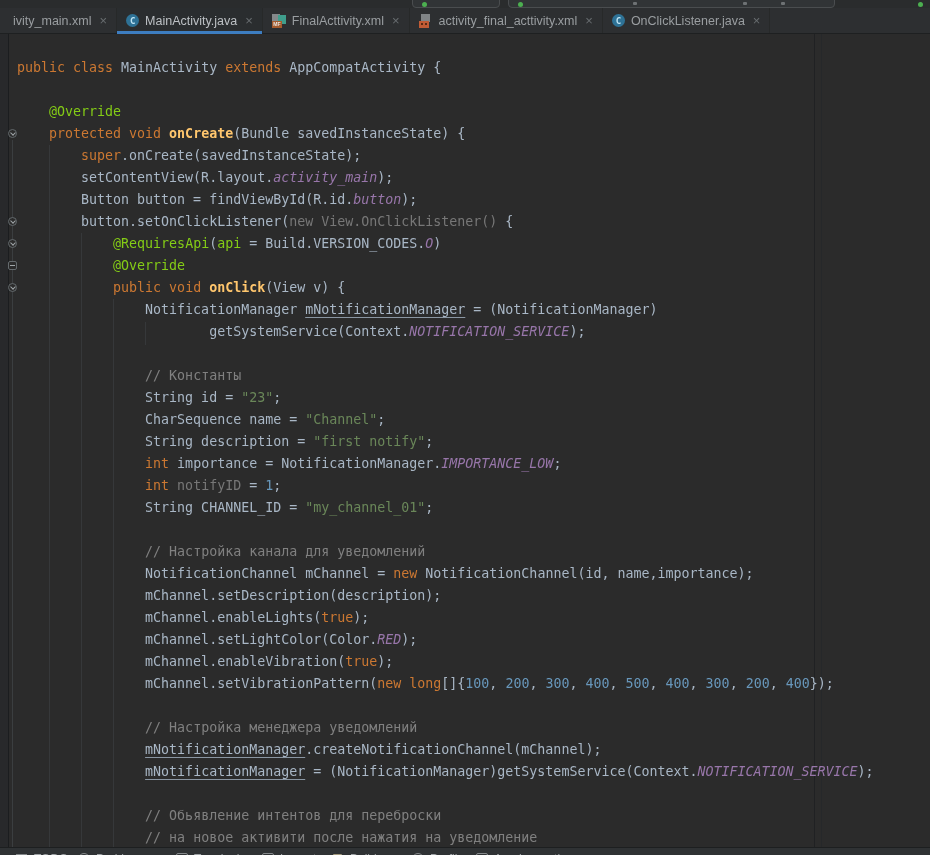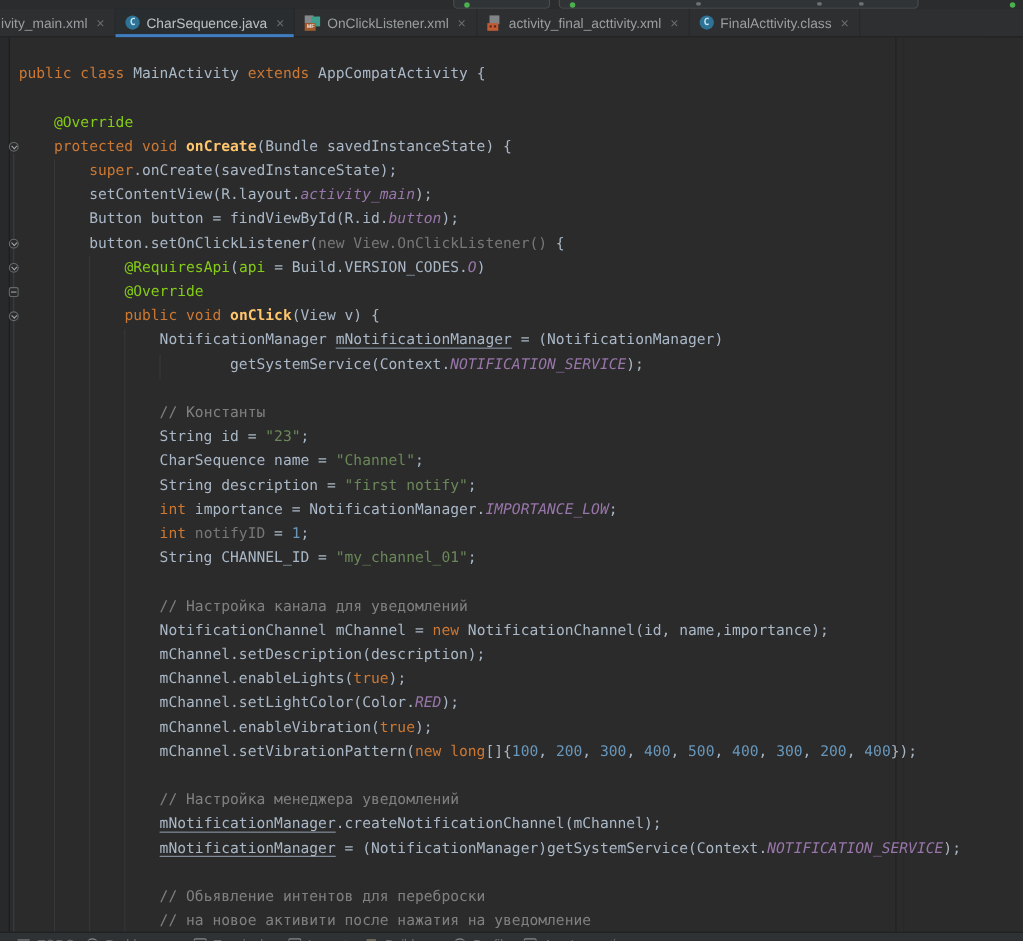--- a/index.html
+++ b/index.html
@@ -17,21 +17,21 @@
   .tab-bar{
     position:absolute;left:0;top:8px;width:930px;height:26px;
     background:#2D2F31;border-bottom:1px solid #1E2021;
     display:flex;align-items:stretch;box-sizing:border-box;
   }
   .tab{
     position:relative;display:flex;align-items:center;
     padding:0 9px;font-size:12.5px;color:#9A9EA1;
     border-right:1px solid #272929;cursor:default;white-space:nowrap;
   }
-  .tab.first{padding-left:1px;}
+  .tab.first{padding-left:13px;}
   .tab.active{background:#2A2D2F;color:#BCC0C4;}
   .tab.active::after{
     content:"";position:absolute;left:0;right:0;bottom:-1px;height:3px;background:#3D7DC0;
   }
   .tab .close{margin-left:8px;color:#686D70;font-size:13px;line-height:1;}
   .tab .file-icon{margin-right:6px;position:relative;width:14px;height:14px;flex:0 0 auto;}
   
   .ic-java{border-radius:50%;background:#2E7296;width:13px !important;height:13px !important;
     display:flex;align-items:center;justify-content:center;
     color:#BFE4F4;font-size:9px;font-weight:bold;font-family:"DejaVu Sans Mono",monospace;}
@@ -112,46 +112,46 @@
   <span class="run-dot" style="left:918px;background:#4CAF50;"></span>
 </div>
 
 <div class="tab-bar">
     <div class="tab first">
       <span>ivity_main.xml</span>
       <span class="close">×</span>
     </div>
     <div class="tab active">
       <span class="file-icon ic-java">C</span>
-      <span>CharSequence.java</span>
+      <span>MainActivity.java</span>
       <span class="close">×</span>
     </div>
     <div class="tab">
       <span class="file-icon ic-manifest">
         <span class="sheet"></span>
         <span class="sq"></span>
         <span class="badge">MF</span>
       </span>
-      <span>OnClickListener.xml</span>
+      <span>FinalActtivity.xml</span>
       <span class="close">×</span>
     </div>
     <div class="tab">
       <span class="file-icon ic-xml">
         <span class="sheet"></span>
         <span class="badge">
           <i></i>
           <em></em>
         </span>
       </span>
       <span>activity_final_acttivity.xml</span>
       <span class="close">×</span>
     </div>
     <div class="tab">
       <span class="file-icon ic-java">C</span>
-      <span>FinalActtivity.class</span>
+      <span>OnClickListener.java</span>
       <span class="close">×</span>
     </div>
   </div>
 
 <div class="editor">
   <div class="gutter-strip"></div>
   <div class="fold-line"></div>
   <div class="indent-guide" style="left:49px;top:111px;bottom:0;"></div>
   <div class="indent-guide" style="left:81px;top:199px;bottom:0;"></div>
   <div class="indent-guide" style="left:113px;top:265px;bottom:0;"></div>

